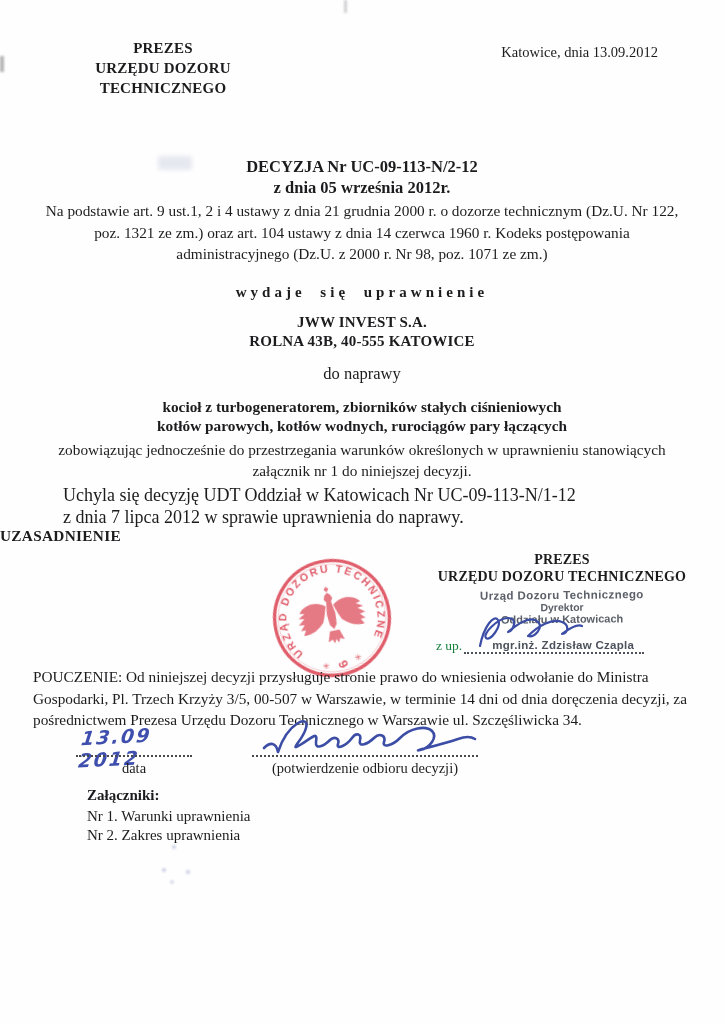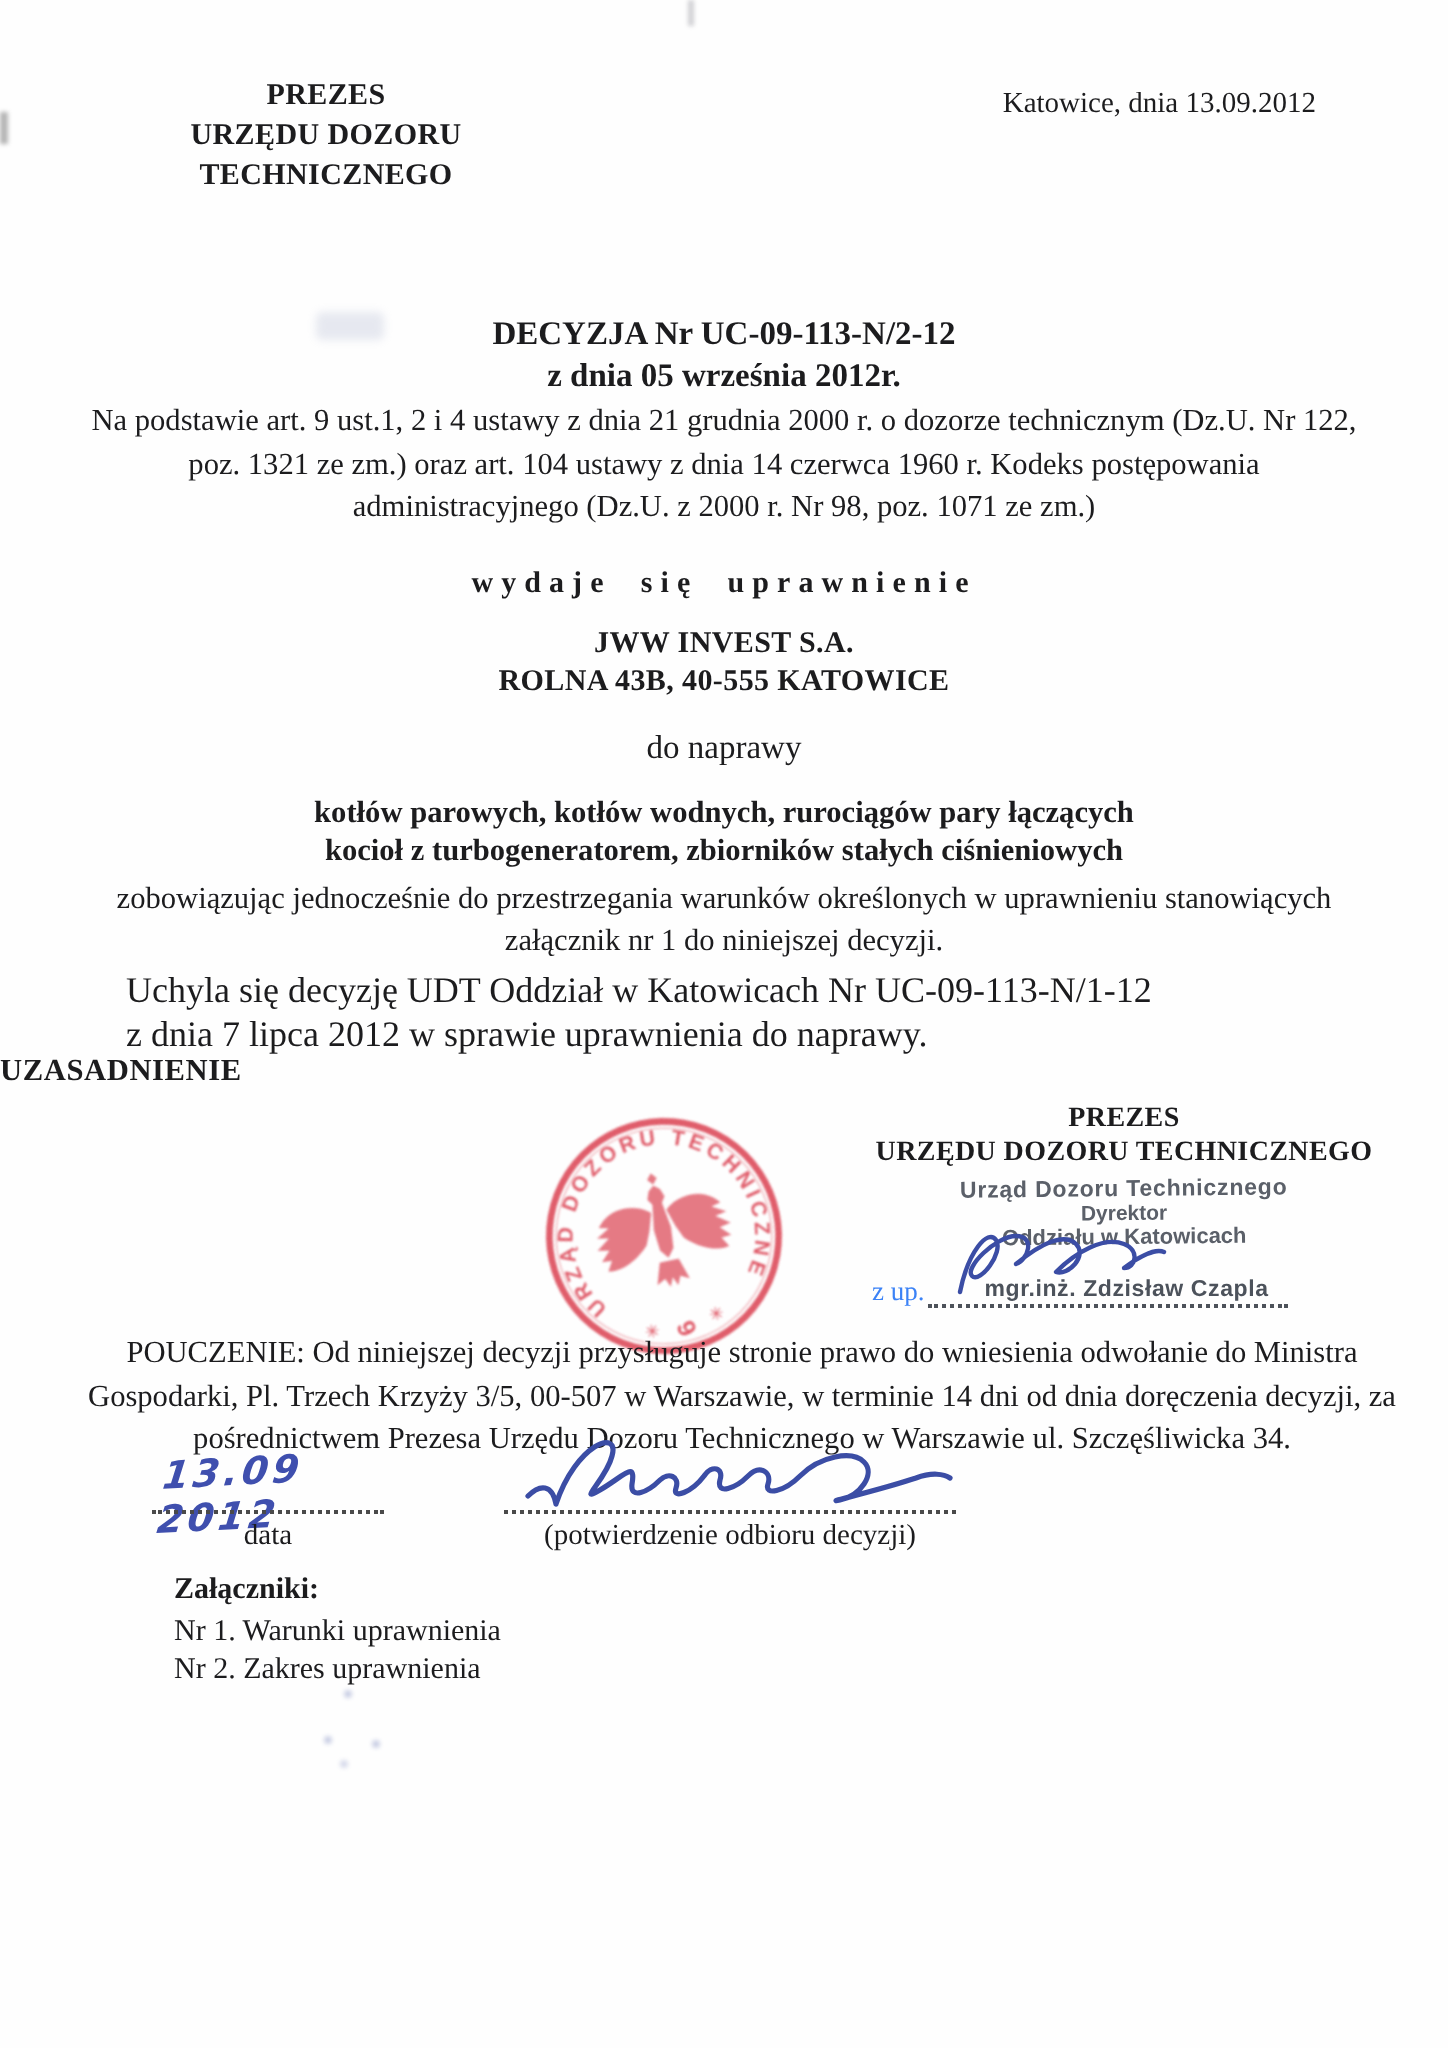--- a/index.html
+++ b/index.html
@@ -31,25 +31,25 @@
 
   
   .sig-block{left:428px;top:552px;width:268px;text-align:center;}
   .sig-title{font-size:14px;font-weight:bold;line-height:16.5px;letter-spacing:.2px;}
   .ink-stamp{margin-top:4px;font-family:"Liberation Sans",sans-serif;font-weight:bold;color:#5b6069;transform:rotate(-.6deg);}
   .ink-stamp .l1{font-size:11.5px;line-height:12px;letter-spacing:.4px;}
   .ink-stamp .l2{font-size:10.5px;line-height:12px;}
   .ink-stamp .l3{font-size:11px;line-height:12px;}
   .sig1{position:absolute;left:44px;top:56px;width:118px;height:46px;}
   .zup-row{position:absolute;left:8px;top:86px;display:flex;align-items:flex-end;white-space:nowrap;}
-  .zup-label{font-size:13.5px;color:#3b82f6;margin-right:2px;}
+  .zup-label{font-size:13.5px;color:#15803d;margin-right:2px;}
   .sig-name{font-family:"Liberation Sans",sans-serif;font-size:11.5px;font-weight:bold;color:#4c525b;
             letter-spacing:.3px;padding:0 10px 1px 28px;border-bottom:2px dotted #4d525a;}
 
-  .pouczenie{left:33px;top:666px;width:676px;font-size:15.3px;line-height:21.5px;text-align:center;}
+  .pouczenie{left:33px;top:666px;width:676px;font-size:15.3px;line-height:21.5px;}
 
   
   .hand-date{left:80px;top:724px;width:130px;font-family:"DejaVu Sans",sans-serif;font-style:italic;font-weight:bold;
              font-size:19px;color:#3f4fae;letter-spacing:2px;transform:rotate(-3deg) skewX(-10deg);}
   .dotline{height:0;border-top:2px dotted #4a4a4a;}
   .dl1{left:76px;top:755px;width:116px;}
   .dl2{left:252px;top:755px;width:226px;}
   .date-label{left:76px;top:760px;width:116px;text-align:center;font-size:14.5px;}
   .ack-label{left:236px;top:760px;width:258px;text-align:center;font-size:14.5px;}
   .sig2{left:258px;top:712px;width:222px;height:46px;}
@@ -91,22 +91,22 @@
 
   <div class="abs legal">Na podstawie art. 9 ust.1, 2 i 4 ustawy z dnia 21 grudnia 2000 r. o dozorze technicznym (Dz.U. Nr 122, poz. 1321 ze zm.) oraz art. 104 ustawy z dnia 14 czerwca 1960 r. Kodeks postępowania administracyjnego (Dz.U. z 2000 r. Nr 98, poz. 1071 ze zm.)</div>
 
   <div class="abs grant">wydaje się uprawnienie</div>
   <div class="abs company">
     <div>JWW INVEST S.A.</div>
     <div>ROLNA 43B, 40-555 KATOWICE</div>
   </div>
   <div class="abs scope-intro">do naprawy</div>
   <div class="abs scope">
+    <div>kocioł z turbogeneratorem, zbiorników stałych ciśnieniowych</div>
     <div>kotłów parowych, kotłów wodnych, rurociągów pary łączących</div>
-    <div>kocioł z turbogeneratorem, zbiorników stałych ciśnieniowych</div>
   </div>
   <div class="abs oblig">zobowiązując jednocześnie do przestrzegania warunków określonych w uprawnieniu stanowiących załącznik nr 1 do niniejszej decyzji.</div>
   <div class="abs revoke">
     <div>Uchyla się decyzję UDT Oddział w Katowicach Nr UC-09-113-N/1-12</div>
     <div>z dnia 7 lipca 2012 w sprawie uprawnienia do naprawy.</div>
   </div>
   <div class="abs uzas">UZASADNIENIE</div>
 
   <svg class="abs round-stamp" viewBox="-70 -70 140 140">
     <defs>

